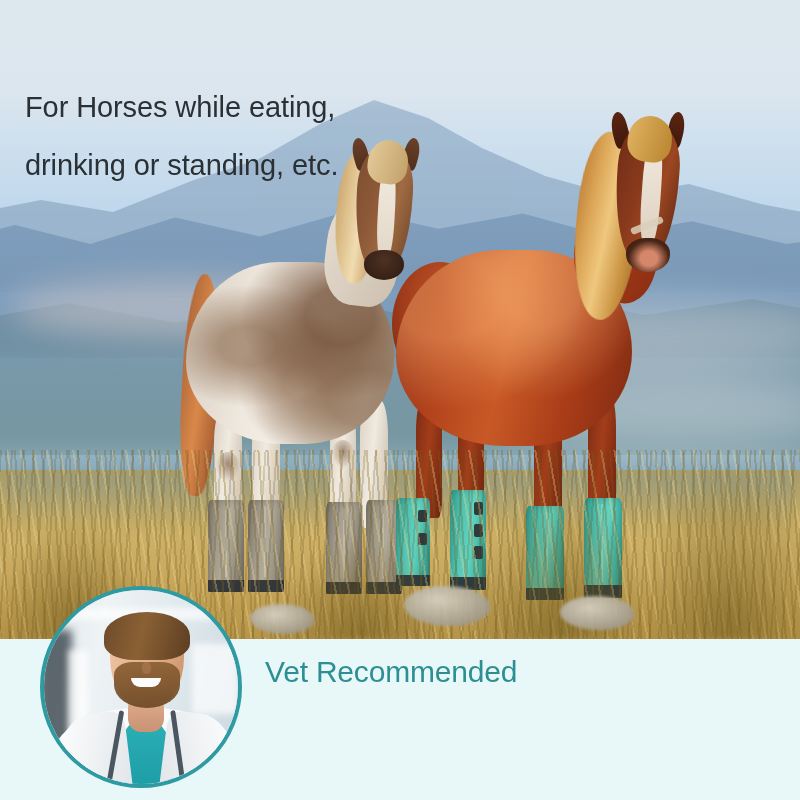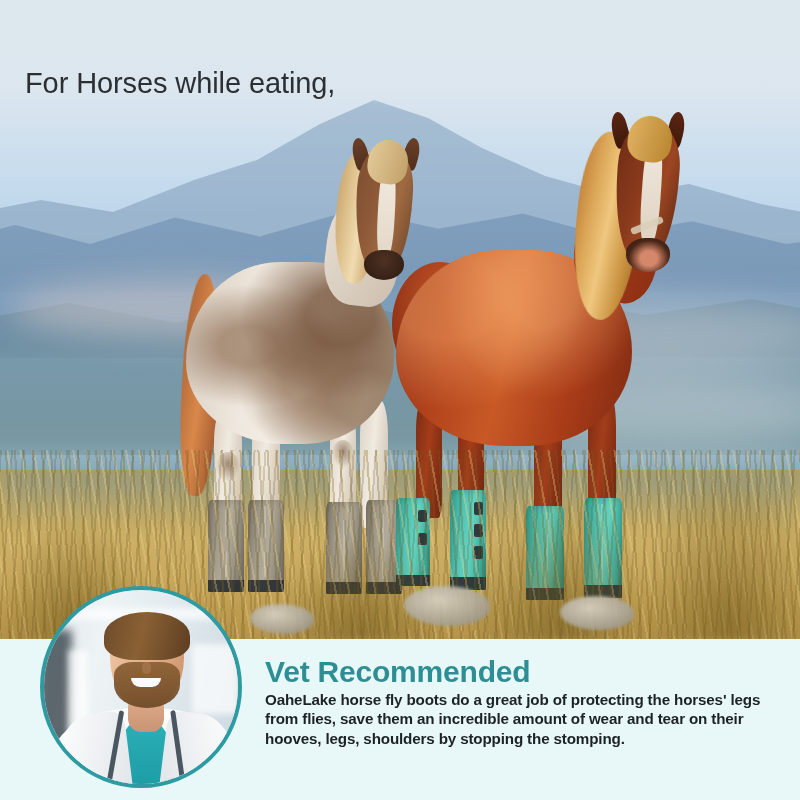--- a/index.html
+++ b/index.html
@@ -372,38 +372,38 @@
   .subhead {
     position: absolute;
     left: 25px; top: 66px;
     margin: 0;
     font-size: 29px;
     font-weight: normal;
     color: #2b3035;
     line-height: 1.18;
     letter-spacing: -.1px;
   }
-  .subhead span { display: block; }
+  .subhead span { display: block; margin-top: 24px; }
 
   
   .testimonial {
     position: absolute;
     left: 0; top: 639px;
     width: 800px; height: 161px;
     background: #e8f8f8;
   }
   .t-text {
     position: absolute;
     left: 265px; top: 16px;
     width: 515px;
   }
   .t-title {
     margin: 0 0 2px 0;
     font-size: 30px;
-    font-weight: bold;
+    font-weight: normal;
     color: #2d8f93;
     letter-spacing: -.2px;
     line-height: 1.1;
   }
   .t-body {
     margin: 0;
     font-size: 15.2px;
     font-weight: bold;
     color: #1d2226;
     line-height: 19.3px;
@@ -642,27 +642,27 @@
     <div class="grass-clump" style="left:0px;top:520px;width:150px;height:120px;"></div>
     <div class="grass-clump" style="left:280px;top:540px;width:160px;height:100px;"></div>
     <div class="grass-clump" style="left:470px;top:500px;width:180px;height:140px;"></div>
     <div class="grass-clump" style="left:640px;top:470px;width:180px;height:170px;"></div>
     <div class="rock" style="left:404px;top:586px;width:86px;height:40px;"></div>
     <div class="rock" style="left:560px;top:596px;width:74px;height:34px;"></div>
     <div class="rock" style="left:250px;top:604px;width:64px;height:30px;"></div>
 
     <h2 class="subhead">
       <span>For Horses while eating,</span>
+      <span>drinking or standing, etc.</span>
     </h2>
   </div>
 
   <div class="testimonial">
     <div class="t-text">
       <p class="t-title">Vet Recommended</p>
-      <p class="t-body">OaheLake horse fly boots do a great job of protecting the horses' legs from flies, save them an incredible amount of wear and tear on their hooves, legs, shoulders by stopping the stomping.</p>
     </div>
   </div>
 
   <div class="avatar">
     <div class="av-bg"></div>
     <div class="av-bg-dark"></div>
     <div class="av-bg-bar" style="left:20px;top:18px;width:150px;height:12px;"></div>
     <div class="av-bg-bar" style="left:24px;top:60px;width:20px;height:84px;"></div>
     <div class="av-bg-bar" style="left:148px;top:54px;width:46px;height:70px;"></div>
 

